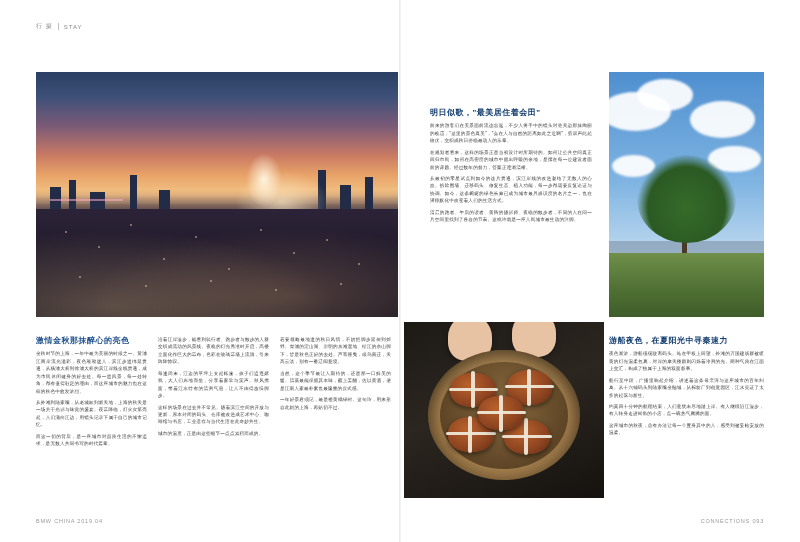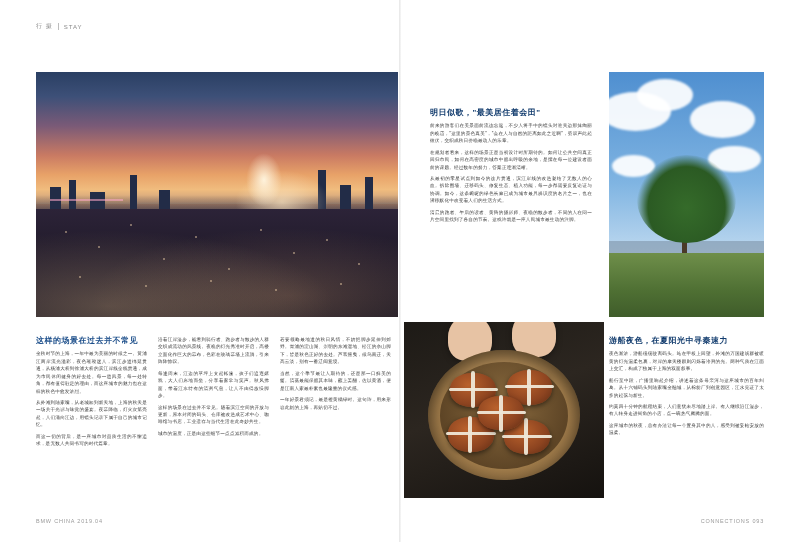--- a/index.html
+++ b/index.html
@@ -189,21 +189,21 @@
       <div class="crowd-speck" style="left:89%;top:50%;width:2px;height:2px;"></div>
       <div class="crowd-speck" style="left:12%;top:62%;width:2px;height:2px;"></div>
       <div class="crowd-speck" style="left:30%;top:70%;width:2px;height:2px;"></div>
       <div class="crowd-speck" style="left:48%;top:66%;width:2px;height:2px;"></div>
       <div class="crowd-speck" style="left:66%;top:74%;width:2px;height:2px;"></div>
       <div class="crowd-speck" style="left:84%;top:68%;width:2px;height:2px;"></div>
     </div>
   </div>
 
   <div class="col col-l1">
-    <h2 class="heading">这样的场景在过去并不常见</h2>
+    <h2 class="heading">激情金秋那抹醉心的亮色</h2>
     <p class="para">金秋时节的上海，一年中最为美丽的时候之一。黄浦江两岸流光溢彩，夜色璀璨迷人，滨江步道绵延贯通，从杨浦大桥到徐浦大桥的滨江岸线全线贯通，成为市民休闲健身的好去处。每一道风景，每一处转角，都有值得驻足的理由，而这座城市的魅力也在这样的秋色中愈发浓烈。</p>
     <p class="para">从外滩到陆家嘴，从老城厢到新天地，上海的秋天是一场关于光影与味觉的盛宴。夜幕降临，灯火次第亮起，人们涌向江边，用镜头记录下属于自己的城市记忆。</p>
     <p class="para">而这一切的背后，是一座城市对品质生活的不懈追求，是无数人共同书写的时代篇章。</p>
   </div>
 
   <div class="col col-l2">
     <p class="para">沿着江岸漫步，能看到骑行者、跑步者与散步的人群交织成流动的风景线。夜晚的灯光秀准时开启，高楼立面化作巨大的幕布，色彩在玻璃幕墙上流淌，引来阵阵惊叹。</p>
     <p class="para">每逢周末，江边的草坪上支起帐篷，孩子们追逐嬉戏，大人们席地而坐，分享着家常与笑声。秋风拂面，带着江水特有的清冽气息，让人不由得放慢脚步。</p>
     <p class="para">这样的场景在过去并不常见。随着滨江空间的开放与更新，原本封闭的码头、仓库被改造成艺术中心、咖啡馆与书店，工业遗存与当代生活在此奇妙共生。</p>
     <p class="para">城市的温度，正是由这些细节一点点累积而成的。</p>

